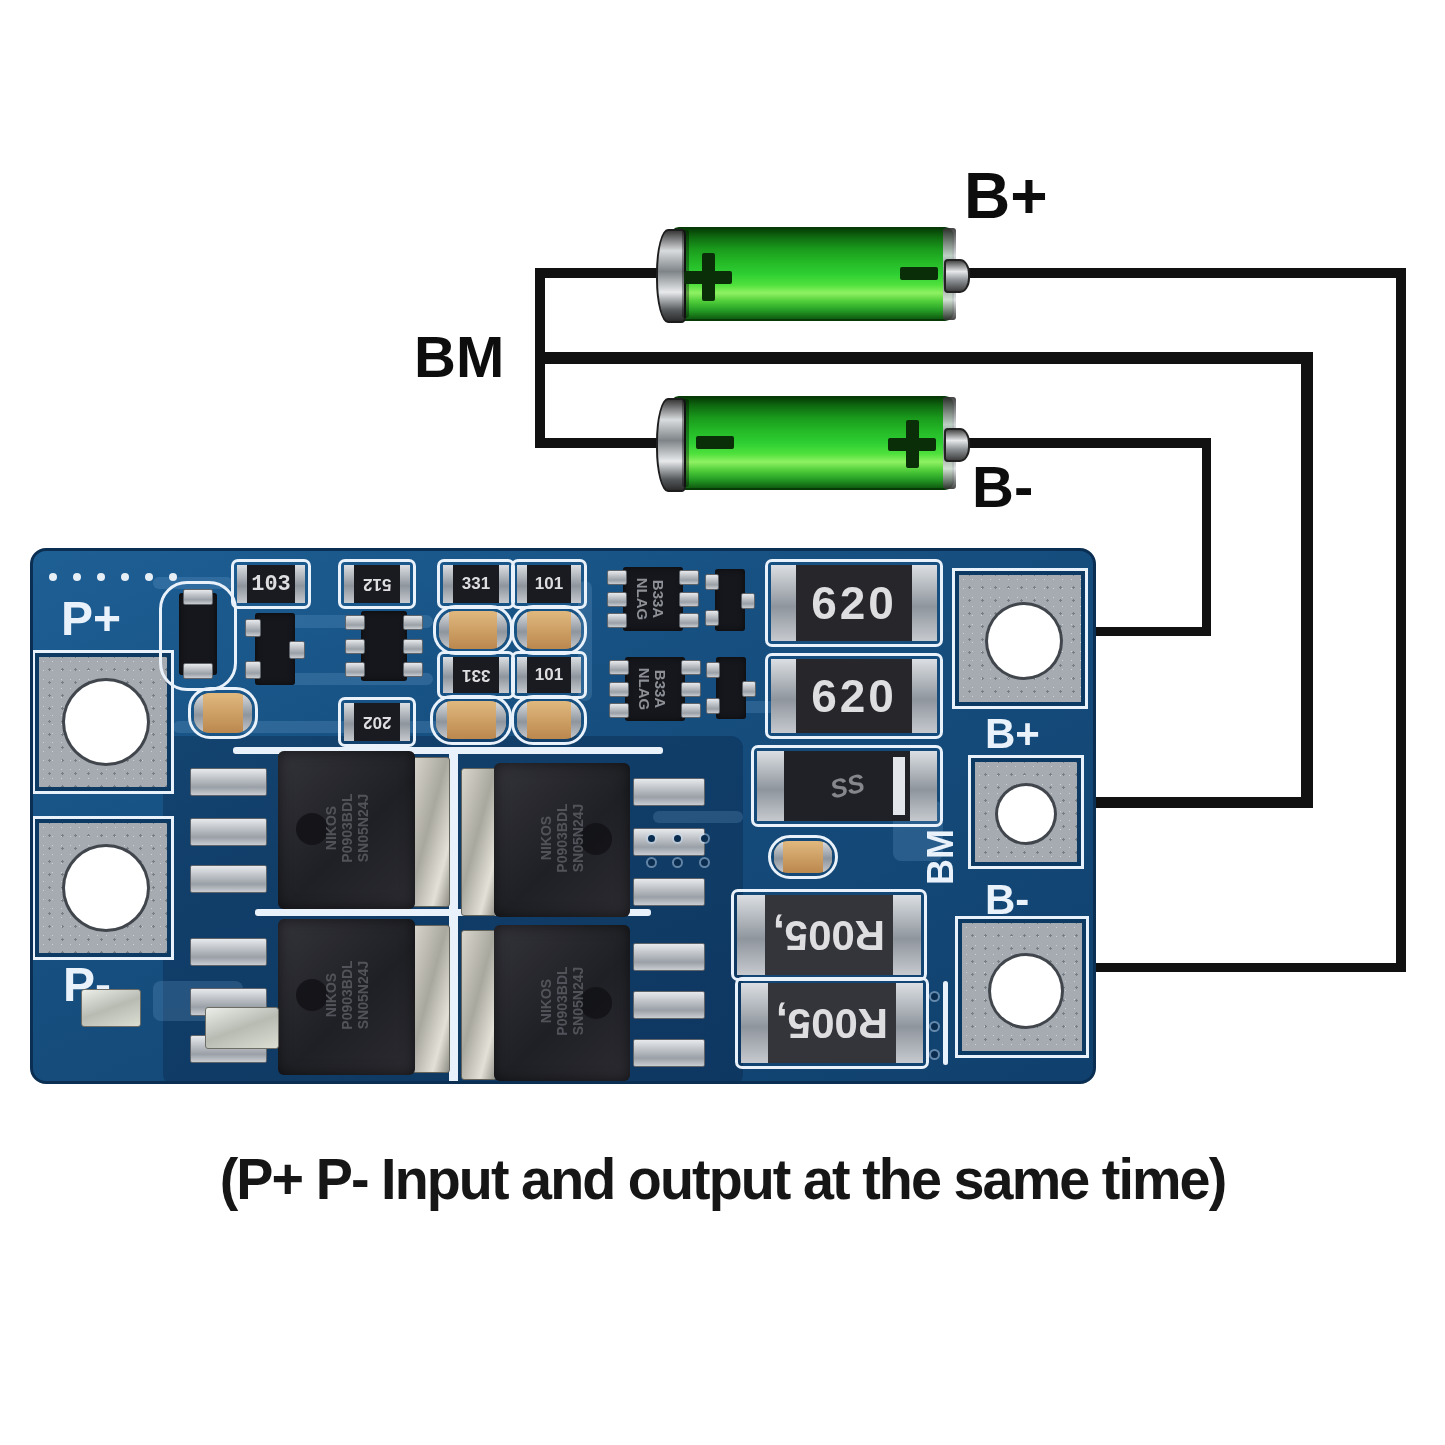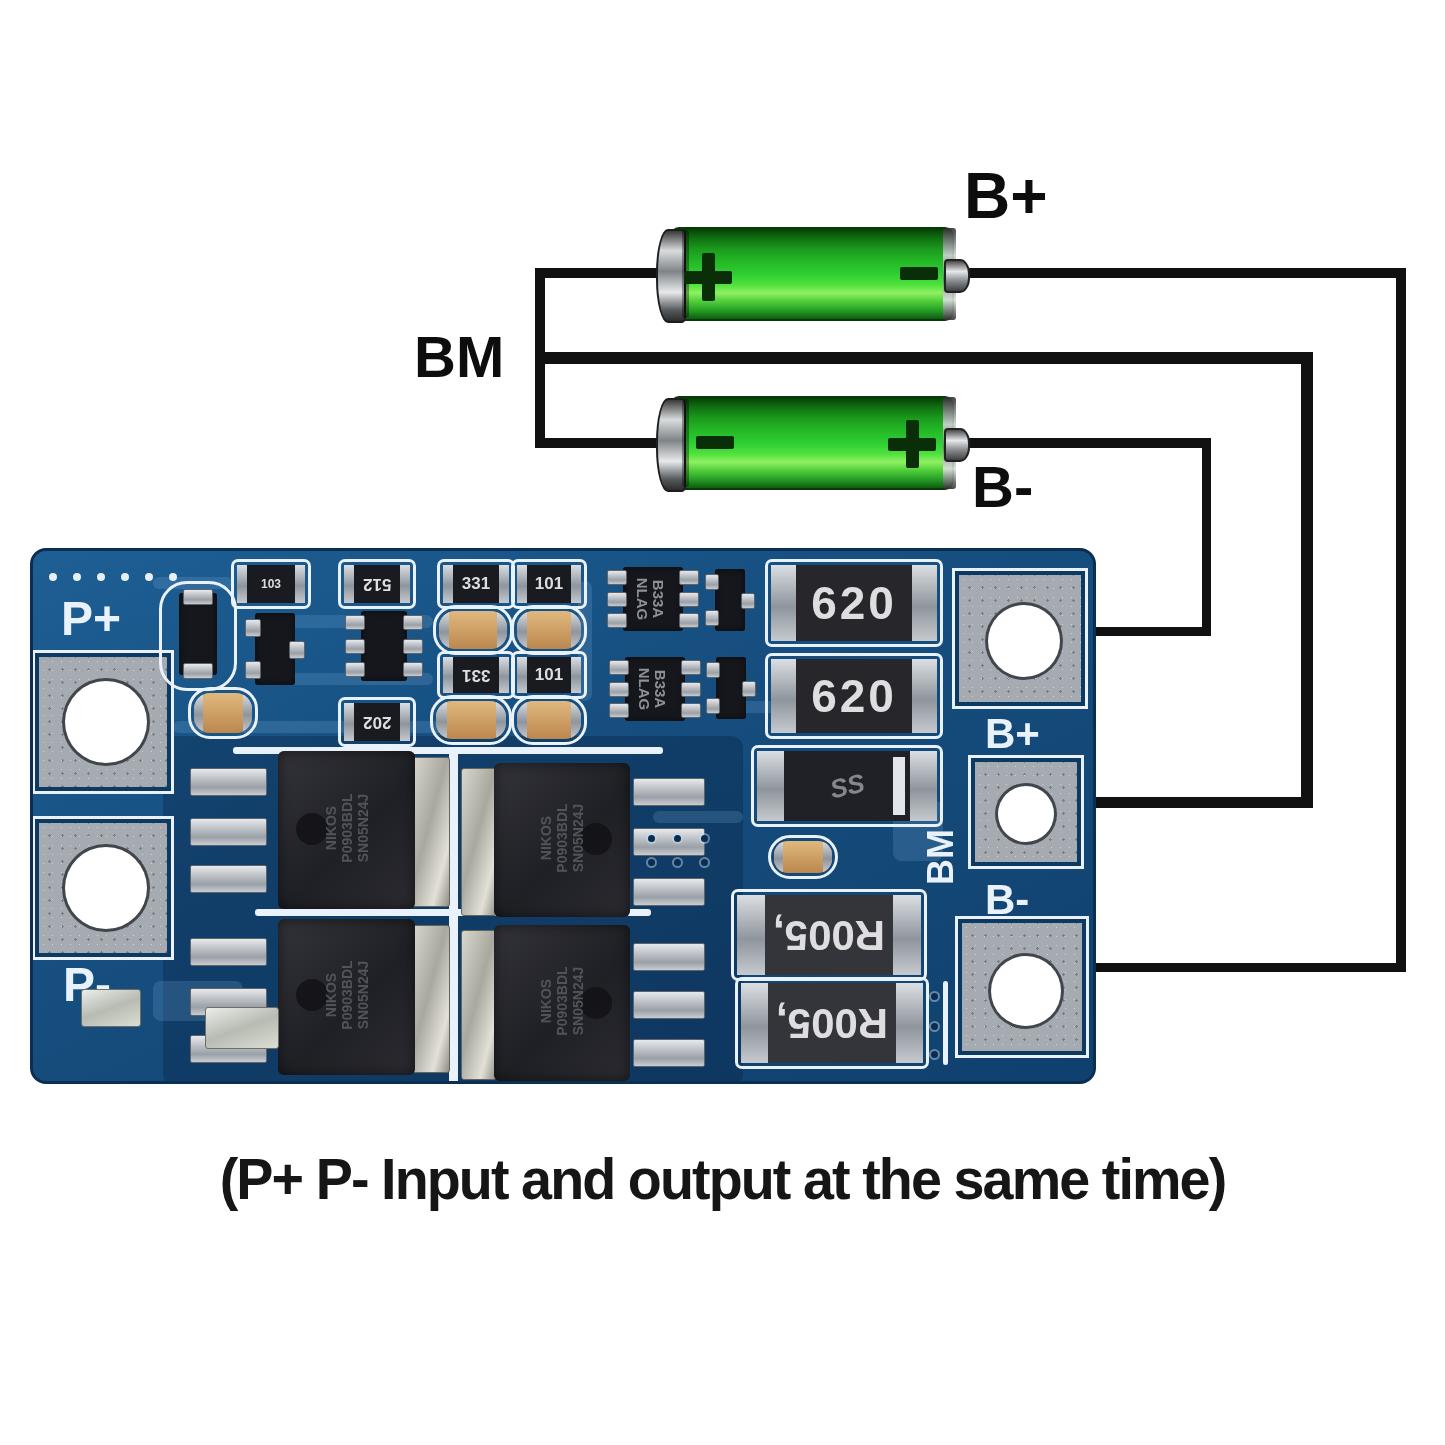--- a/index.html
+++ b/index.html
@@ -131,21 +131,21 @@
   </div>
   <div class="pad" style="left:938px;top:207px;width:102px;height:100px;">
     <div class="hole" style="left:23px;top:24px;width:56px;height:56px;"></div>
   </div>
   <div class="pad" style="left:925px;top:368px;width:120px;height:128px;">
     <div class="hole" style="left:29px;top:33px;width:70px;height:70px;"></div>
   </div>
 
   <div class="schip" style="left:198px;top:8px;width:74px;height:44px;">
     <div class="chip">
-        <span style="font-size:12px;">103</span>
+        <span style="font-size:22px;font-family:Liberation Mono, monospace;">103</span>
       </div>
   </div>
   <div class="schip" style="left:305px;top:8px;width:72px;height:44px;">
     <div class="chip">
         <span class="flip" style="font-size:17px;">512</span>
       </div>
   </div>
   <div class="schip" style="left:404px;top:8px;width:72px;height:44px;">
     <div class="chip">
         <span style="font-size:17px;">331</span>

